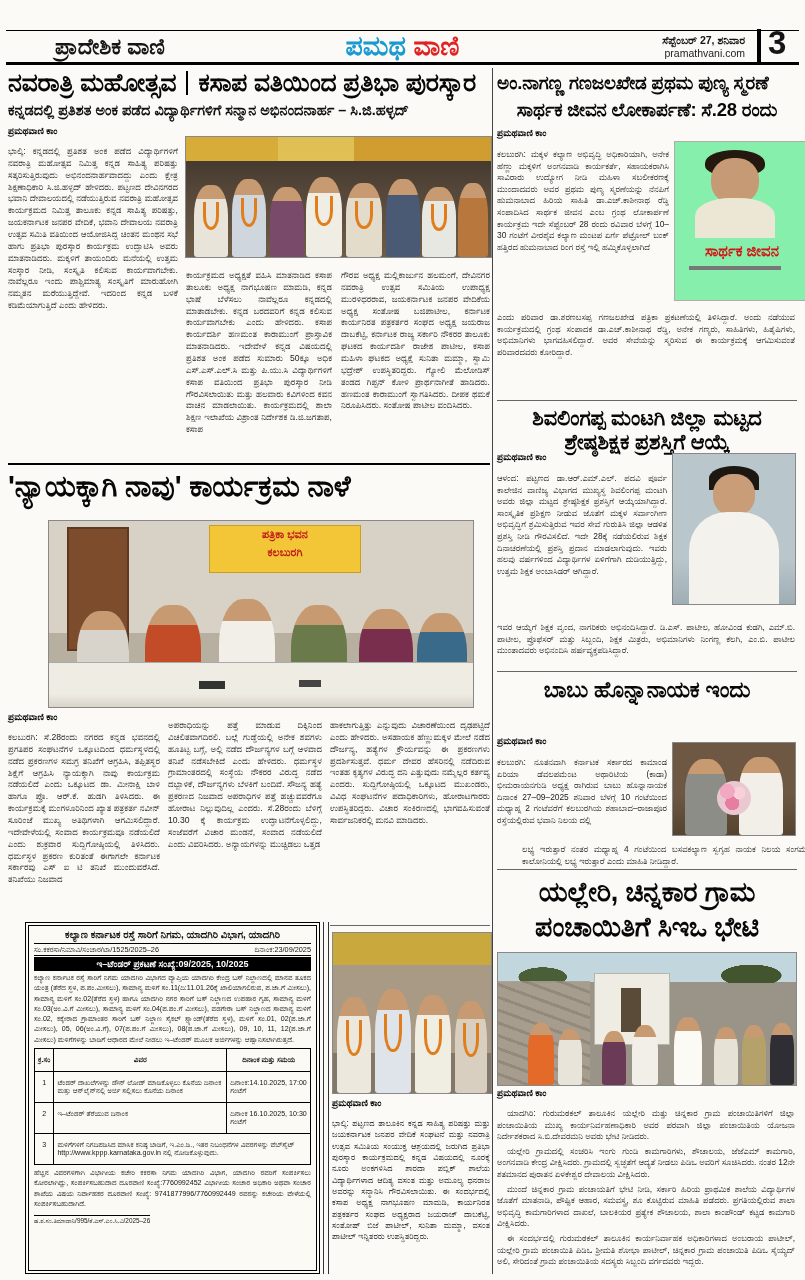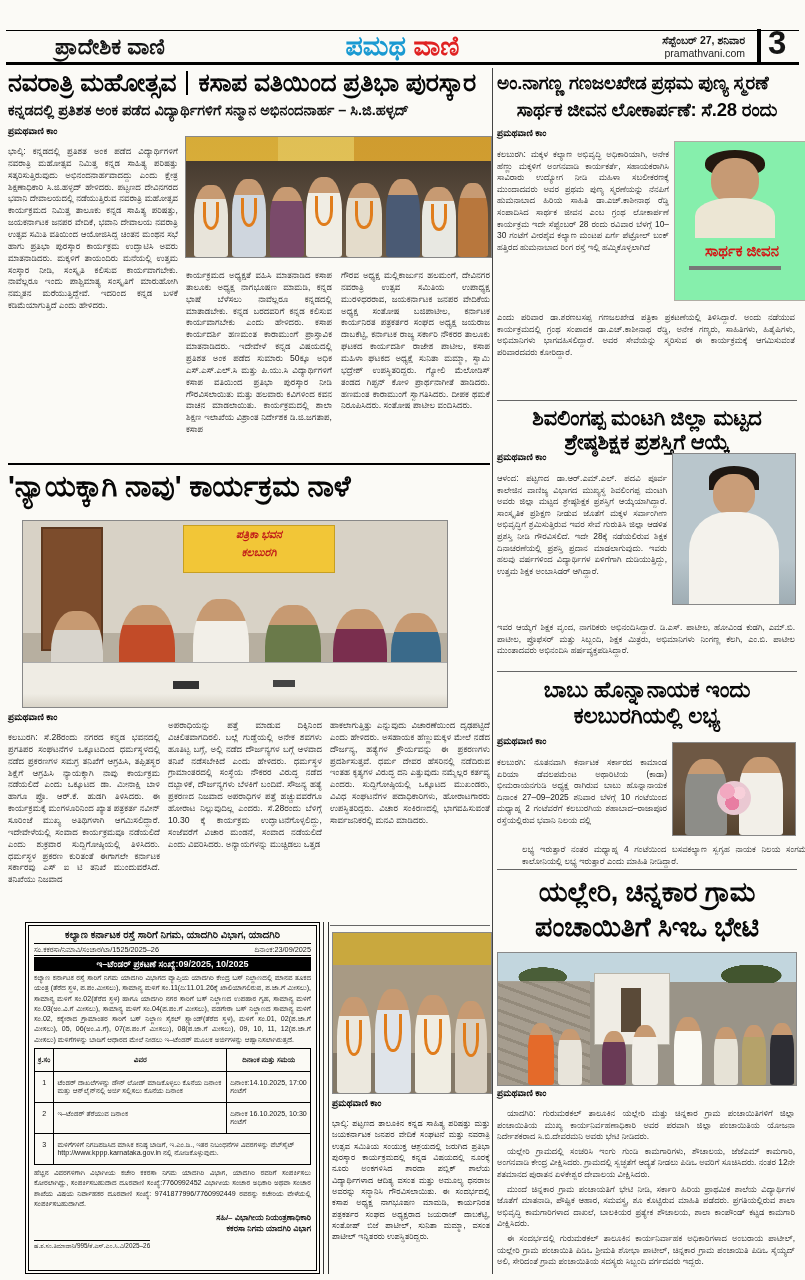--- a/index.html
+++ b/index.html
@@ -71,21 +71,21 @@
 </div>
 
 <div class="body-txt" style="left:8px;top:138px;width:170px;height:320px;">ಭಾಲ್ಕಿ: ಕನ್ನಡದಲ್ಲಿ ಪ್ರತಿಶತ ಅಂಕ ಪಡೆದ ವಿದ್ಯಾರ್ಥಿಗಳಿಗೆ ನವರಾತ್ರಿ ಮಹೋತ್ಸವ ನಿಮಿತ್ತ ಕನ್ನಡ ಸಾಹಿತ್ಯ ಪರಿಷತ್ತು ಸತ್ಕರಿಸುತ್ತಿರುವುದು ಅಭಿನಂದನಾರ್ಹವಾದದ್ದು ಎಂದು ಕ್ಷೇತ್ರ ಶಿಕ್ಷಣಾಧಿಕಾರಿ ಸಿ.ಜಿ.ಹಳ್ಳದ್ ಹೇಳಿದರು. ಪಟ್ಟಣದ ದೇವಿನಗರದ ಭವಾನಿ ದೇವಾಲಯದಲ್ಲಿ ನಡೆಯುತ್ತಿರುವ ನವರಾತ್ರಿ ಮಹೋತ್ಸವ ಕಾರ್ಯಕ್ರಮದ ನಿಮಿತ್ತ ತಾಲೂಕು ಕನ್ನಡ ಸಾಹಿತ್ಯ ಪರಿಷತ್ತು, ಜಯಕರ್ನಾಟಕ ಜನಪರ ವೇದಿಕೆ, ಭವಾನಿ ದೇವಾಲಯ ನವರಾತ್ರಿ ಉತ್ಸವ ಸಮಿತಿ ವತಿಯಿಂದ ಆಯೋಜಿಸಿದ್ದ ಚಿಂತನ ಮಂಥನ ಸಭೆ ಹಾಗು ಪ್ರತಿಭಾ ಪುರಸ್ಕಾರ ಕಾರ್ಯಕ್ರಮ ಉದ್ಘಾಟಿಸಿ ಅವರು ಮಾತನಾಡಿದರು. ಮಕ್ಕಳಿಗೆ ತಾಯಂದಿರು ಮನೆಯಲ್ಲಿ ಉತ್ತಮ ಸಂಸ್ಕಾರ ನೀಡಿ, ಸಂಸ್ಕೃತಿ ಕಲಿಸುವ ಕಾರ್ಯವಾಗಬೇಕು. ನಾವೆಲ್ಲರೂ ಇಂದು ಪಾಶ್ಚಿಮಾತ್ಯ ಸಂಸ್ಕೃತಿಗೆ ಮಾರುಹೋಗಿ ನಮ್ಮತನ ಮರೆಯುತ್ತಿದ್ದೇವೆ. ಇದರಿಂದ ಕನ್ನಡ ಬಳಕೆ ಕಡಿಮೆಯಾಗುತ್ತಿದೆ ಎಂದು ಹೇಳಿದರು.</div>
 <div class="body-txt" style="left:186px;top:262px;width:146px;height:196px;">ಕಾರ್ಯಕ್ರಮದ ಅಧ್ಯಕ್ಷತೆ ವಹಿಸಿ ಮಾತನಾಡಿದ ಕಸಾಪ ತಾಲೂಕು ಅಧ್ಯಕ್ಷ ನಾಗಭೂಷಣ ಮಾಮಡಿ, ಕನ್ನಡ ಭಾಷೆ ಬೆಳೆಸಲು ನಾವೆಲ್ಲರೂ ಕನ್ನಡದಲ್ಲಿ ಮಾತಾಡಬೇಕು. ಕನ್ನಡ ಬರದವರಿಗೆ ಕನ್ನಡ ಕಲಿಸುವ ಕಾರ್ಯವಾಗಬೇಕು ಎಂದು ಹೇಳಿದರು. ಕಸಾಪ ಕಾರ್ಯದರ್ಶಿ ಹಣಮಂತ ಕಾರಾಮುಂಗೆ ಪ್ರಾಸ್ತಾವಿಕ ಮಾತನಾಡಿದರು. ಇದೇವೇಳೆ ಕನ್ನಡ ವಿಷಯದಲ್ಲಿ ಪ್ರತಿಶತ ಅಂಕ ಪಡೆದ ಸುಮಾರು 50ಕ್ಕೂ ಅಧಿಕ ಎಸ್.ಎಸ್.ಎಲ್.ಸಿ ಮತ್ತು ಪಿ.ಯು.ಸಿ ವಿದ್ಯಾರ್ಥಿಗಳಿಗೆ ಕಸಾಪ ವತಿಯಿಂದ ಪ್ರತಿಭಾ ಪುರಸ್ಕಾರ ನೀಡಿ ಗೌರವಿಸಲಾಯಿತು ಮತ್ತು ಹಲವಾರು ಕವಿಗಳಿಂದ ಕವನ ವಾಚನ ಮಾಡಲಾಯಿತು. ಕಾರ್ಯಕ್ರಮದಲ್ಲಿ ಶಾಲಾ ಶಿಕ್ಷಣ ಇಲಾಖೆಯ ವಿಶ್ರಾಂತ ನಿರ್ದೇಶಕ ಡಿ.ಜಿ.ಜಗತಾಪ, ಕಸಾಪ</div>
 <div class="body-txt" style="left:341px;top:262px;width:149px;height:196px;">ಗೌರವ ಅಧ್ಯಕ್ಷ ಮಲ್ಲಿಕಾರ್ಜುನ ಹಲಮಂಗೆ, ದೇವಿನಗರ ನವರಾತ್ರಿ ಉತ್ಸವ ಸಮಿತಿಯ ಉಪಾಧ್ಯಕ್ಷ ಮುರಳಿಧರರಾವ, ಜಯಕರ್ನಾಟಕ ಜನಪರ ವೇದಿಕೆಯ ಅಧ್ಯಕ್ಷ ಸಂತೋಷ ಬಜಿಪಾಟೀಲ, ಕರ್ನಾಟಕ ಕಾರ್ಯನಿರತ ಪತ್ರಕರ್ತರ ಸಂಘದ ಅಧ್ಯಕ್ಷ ಜಯರಾಜ ದಾಬಕೆಟ್ಟಿ, ಕರ್ನಾಟಕ ರಾಜ್ಯ ಸರ್ಕಾರಿ ನೌಕರರ ತಾಲೂಕು ಘಟಕದ ಕಾರ್ಯದರ್ಶಿ ರಾಜೇಶ ಪಾಟೀಲ, ಕಸಾಪ ಮಹಿಳಾ ಘಟಕದ ಅಧ್ಯಕ್ಷೆ ಸುನಿತಾ ಮಮ್ಮಾ, ಸ್ವಾಮಿ ಭದ್ರೇಶ್ ಉಪಸ್ಥಿತರಿದ್ದರು. ಗ್ಯೋಲಿ ಮೆಲೋಡಿಸ್ ತಂಡದ ಗಿಪ್ಟನ್ ಕೋಳಿ ಪ್ರಾರ್ಥನಾಗೀತೆ ಹಾಡಿದರು. ಹಣಮಂತ ಕಾರಾಮುಂಗೆ ಸ್ವಾಗತಿಸಿದರು. ದೀಪಕ ಥಮಕೆ ನಿರೂಪಿಸಿದರು. ಸಂತೋಷ ಪಾಟೀಲ ವಂದಿಸಿದರು.</div>
 
 <div class="rule" style="left:8px;top:463px;width:482px;height:2px;"></div>
 
 <div class="headline" style="left:8px;top:470px;width:482px;font-size:29px;">'ನ್ಯಾಯಕ್ಕಾಗಿ ನಾವು' ಕಾರ್ಯಕ್ರಮ ನಾಳೆ</div>
 
-<div class="photo" style="left:22px;top:520px;width:424px;height:186px;background:linear-gradient(180deg,#d8d2c6 0 60%,#b7afa0 60% 100%);font-style:italic;">
+<div class="photo" style="left:48px;top:520px;width:424px;height:186px;background:linear-gradient(180deg,#d8d2c6 0 60%,#b7afa0 60% 100%);">
   <div class="abs" style="left:18px;top:6px;width:58px;height:120px;background:#7c4c2c;border:2px solid #5e3920;"></div>
   <div class="abs" style="left:160px;top:4px;width:150px;height:46px;background:#f2c637;border:1px solid #c79f22;text-align:center;font-weight:bold;color:#c01818;font-size:11px;line-height:1.6;">
     <div>ಪತ್ರಿಕಾ ಭವನ</div>
     <div>ಕಲಬುರಗಿ</div>
   </div>
   <div class="fig head" style="left:28px;width:52px;height:96px;background-color:#d8d4cc;"></div>
   <div class="fig head" style="left:96px;width:56px;height:102px;background-color:#c24b28;"></div>
   <div class="fig head" style="left:170px;width:56px;height:108px;background-color:#f2efe8;"></div>
   <div class="fig head" style="left:242px;width:56px;height:102px;background-color:#6a7a4a;"></div>
   <div class="fig head" style="left:310px;width:54px;height:98px;background-color:#7a2e4e;"></div>
@@ -126,24 +126,20 @@
         <td>ಇ–ಟೆಂಡರ್ ತೆರೆಯುವ ದಿನಾಂಕ</td>
         <td>ದಿನಾಂಕ 16.10.2025, 10:30 ಗಂಟೆಗೆ</td>
       </tr>
       <tr>
         <td style="text-align:center;">3</td>
         <td colspan="2">ಮಳಿಗೆಗಳಿಗೆ ನಿಗದಿಪಡಿಸಿದ ಮಾಸಿಕ ಕನಿಷ್ಠ ಬಾಡಿಗೆ, ಇ.ಎಂ.ಡಿ., ಇತರ ನಿಬಂಧನೆಗಳ ವಿವರಗಳನ್ನು ವೆಬ್‌ಸೈಟ್ http://www.kppp.karnataka.gov.in ನಲ್ಲಿ ನೋಡಿಕೊಳ್ಳುವುದು.</td>
       </tr>
     </tbody>
       </table>
     <div class="n-body">ಹೆಚ್ಚಿನ ವಿವರಗಳಿಗಾಗಿ ವಿಭಾಗೀಯ ಕಚೇರಿ ಕಕರಸಾ ನಿಗಮ ಯಾದಗಿರಿ ವಿಭಾಗ, ಯಾದಗಿರಿ ರವರಿಗೆ ಸಂಪರ್ಕಿಸಲು ಕೋರಲಾಗಿದ್ದು, ಸಂಪರ್ಕಿಸಬಹುದಾದ ದೂರವಾಣಿ ಸಂಖ್ಯೆ:7760992452 ವಿಭಾಗೀಯ ಸಂಚಾರ ಅಧಿಕಾರಿ ಅಥವಾ ಸಂಚಾರ ಶಾಖೆಯ ವಿಷಯ ನಿರ್ವಾಹಕರ ದೂರವಾಣಿ ಸಂಖ್ಯೆ: 9741877996/7760992449 ರವರನ್ನು ಕಚೇರಿಯ ವೇಳೆಯಲ್ಲಿ ಸಂಪರ್ಕಿಸಬಹುದಾಗಿದೆ.</div>
-    <div class="n-sign">
-      <div>ಸಹಿ/– ವಿಭಾಗೀಯ ನಿಯಂತ್ರಣಾಧಿಕಾರಿ</div>
-      <div>ಕಕರಸಾ ನಿಗಮ ಯಾದಗಿರಿ ವಿಭಾಗ</div>
-    </div>
     <div class="n-small">ಹ.ಶ.ಸಂ.ತಿಮಾವಾನಿ/995/ಕೆ.ಎಸ್.ಎಂ.ಸಿ.ವಿ/2025–26</div>
   </div>
 </div>
 
 <div class="dvline" style="left:323px;top:922px;height:352px;"></div>
 <div class="rule-lt" style="left:330px;top:925px;width:160px;height:1px;"></div>
 
 <div class="photo" style="left:332px;top:932px;width:158px;height:160px;background:linear-gradient(180deg,#c9a83e 0 20%,#a89a84 20% 75%,#837867 75% 100%);">
   <div class="fig head garland" style="left:4px;width:34px;height:96px;background-color:#ece8de;"></div>
   <div class="fig head garland" style="left:42px;width:36px;height:104px;background-color:#dfe4ea;"></div>
@@ -182,21 +178,20 @@
   <div class="abs" style="left:36px;top:12px;width:50px;height:24px;background:#1d1712;border-radius:50% 50% 0 0;"></div>
   <div class="abs" style="left:40px;top:20px;width:42px;height:42px;background:#c99d78;border-radius:46%;"></div>
   <div class="abs" style="left:16px;top:58px;width:90px;height:92px;background:#f4f2ec;border-radius:42% 42% 0 0;"></div>
 </div>
 
 <div class="body-txt" style="left:497px;top:614px;width:298px;height:54px;font-size:8.4px;">ಇವರ ಆಯ್ಕೆಗೆ ಶಿಕ್ಷಕ ವೃಂದ, ನಾಗರಿಕರು ಅಭಿನಂದಿಸಿದ್ದಾರೆ. ಡಿ.ಎಸ್. ಪಾಟೀಲ, ಹೋವಿಂಡ ಕುಡಗಿ, ಎಮ್.ಬಿ. ಪಾಟೀಲ, ಪ್ರೊಫೆಸರ್ ಮತ್ತು ಸಿಬ್ಬಂದಿ, ಶಿಕ್ಷಕ ಮಿತ್ರರು, ಅಭಿಮಾನಿಗಳು ನಿಂಗಣ್ಣ ಕೆಲಗಿ, ಎಂ.ಬಿ. ಪಾಟೀಲ ಮುಂತಾದವರು ಅಭಿನಂದಿಸಿ ಹರ್ಷವ್ಯಕ್ತಪಡಿಸಿದ್ದಾರೆ.</div>
 <div class="rule-lt" style="left:497px;top:671px;width:300px;height:1px;"></div>
 
 <div class="headline" style="left:497px;top:677px;width:300px;font-size:22px;line-height:1.2;text-align:center;">
   <div>ಬಾಬು ಹೊನ್ನಾನಾಯಕ ಇಂದು</div>
-  <div>ಕಲಬುರಗಿಯಲ್ಲಿ ಲಭ್ಯ</div>
 </div>
 <div class="byline" style="left:497px;top:736px;">ಪ್ರಮಥವಾಣಿ ಕಾಂ</div>
 <div class="body-txt" style="left:497px;top:749px;width:170px;height:84px;font-size:8.4px;">ಕಲಬುರಗಿ: ನೂತನವಾಗಿ ಕರ್ನಾಟಕ ಸರ್ಕಾರದ ಕಾಮಾಂಡ ಏರಿಯಾ ಡೆವಲಪಮೆಂಟ ಅಥಾರಿಟಿಯ (ಕಾಡಾ) ಭೀಮರಾಯನಗುಡಿ ಅಧ್ಯಕ್ಷ ರಾಗಿರುವ ಬಾಬು ಹೊನ್ನಾನಾಯಕ ದಿನಾಂಕ 27–09–2025 ಶನಿವಾರ ಬೆಳಗ್ಗೆ 10 ಗಂಟೆಯಿಂದ ಮಧ್ಯಾಹ್ನ 2 ಗಂಟೆವರೆಗೆ ಕಲಬುರಗಿಯ ಶಹಾಬಾದ–ರಾಜಾಪೂರ ರಸ್ತೆಯಲ್ಲಿರುವ ಭವಾನಿ ನಿಲಯ ದಲ್ಲಿ</div>
 
 <div class="photo" style="left:672px;top:742px;width:122px;height:92px;background:linear-gradient(180deg,#6e5844 0 55%,#55432f 100%);">
   <div class="fig head" style="left:12px;width:42px;height:76px;background-color:#8d8d88;"></div>
   <div class="fig head" style="left:66px;width:44px;height:78px;background-color:#f2efe8;"></div>
   <div class="abs" style="left:44px;top:38px;width:34px;height:34px;border-radius:50%;background:radial-gradient(circle at 30% 30%,#f2a8c0 0 22%,transparent 23%),radial-gradient(circle at 65% 35%,#f8d0da 0 20%,transparent 21%),radial-gradient(circle at 45% 65%,#e87da2 0 24%,transparent 25%),#eac8d2;"></div>
 </div>
 

